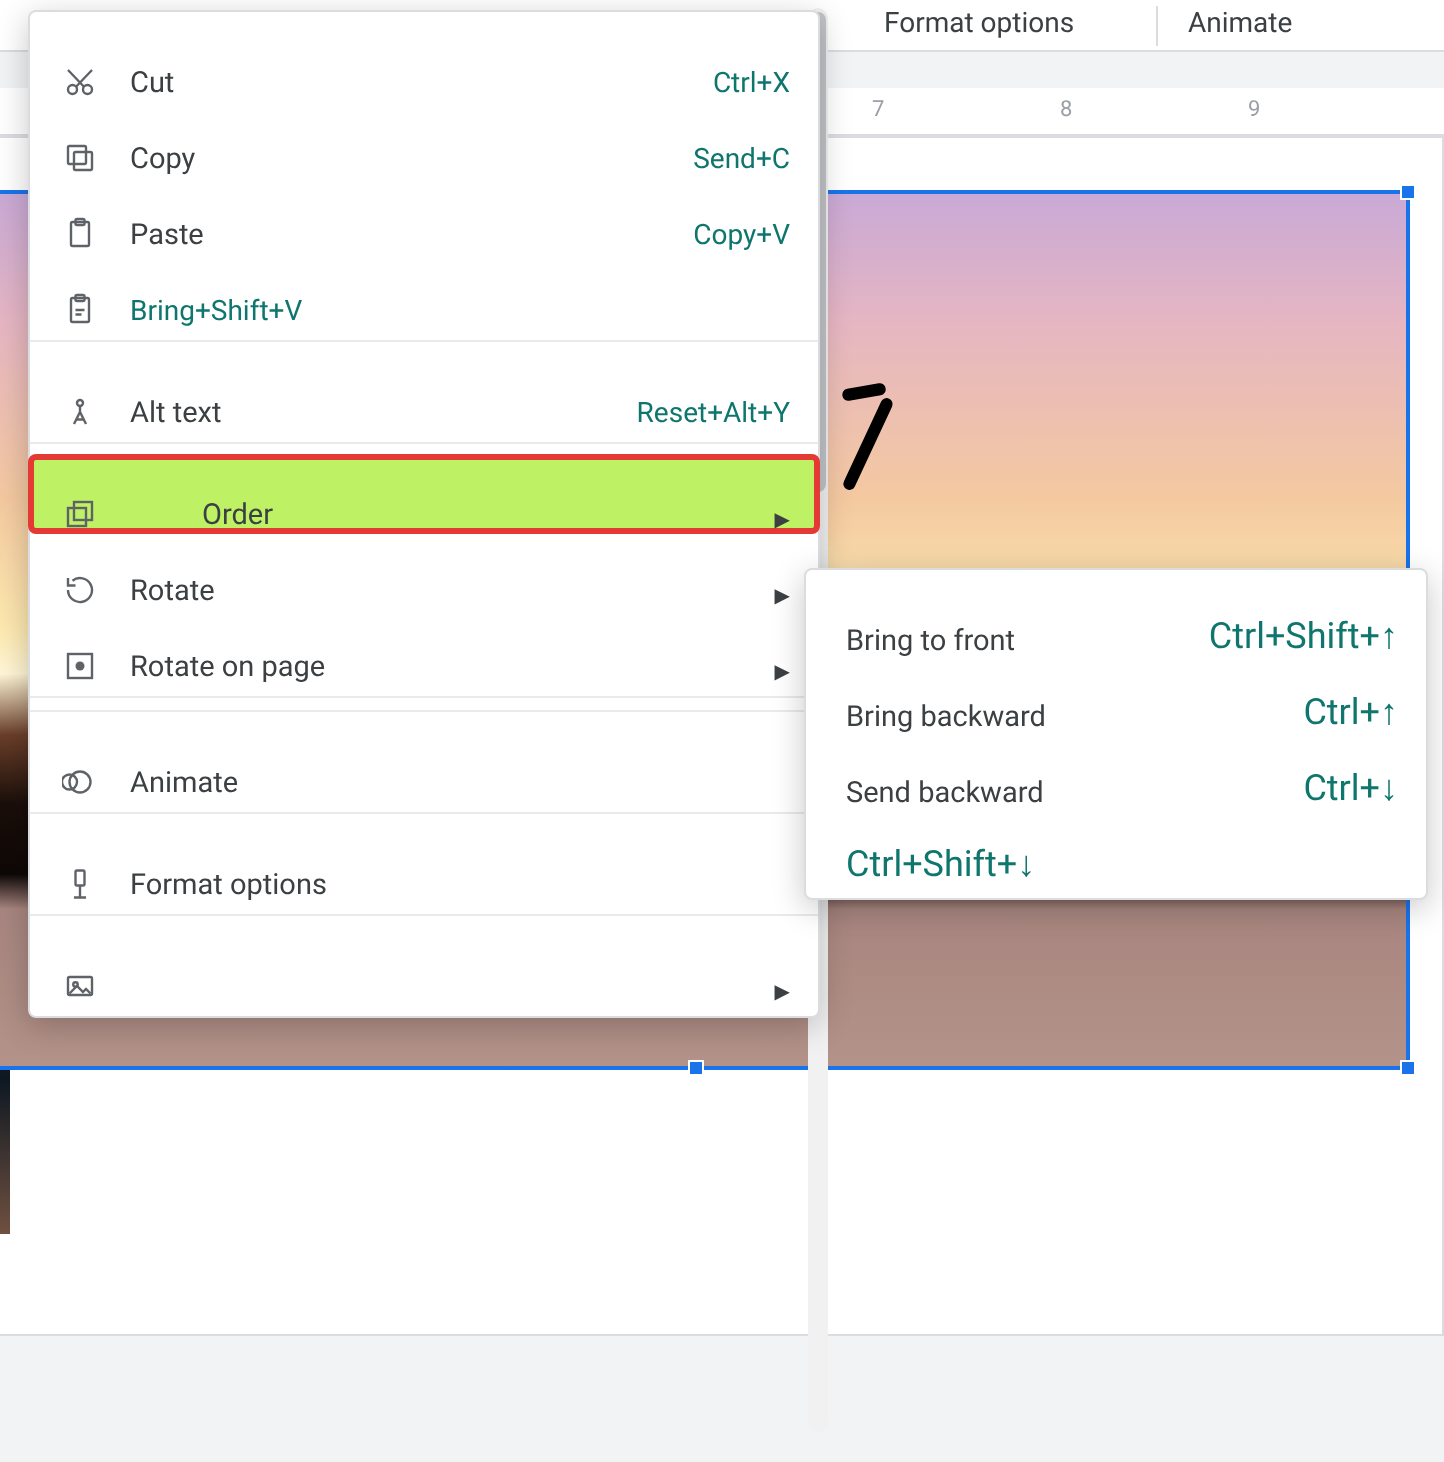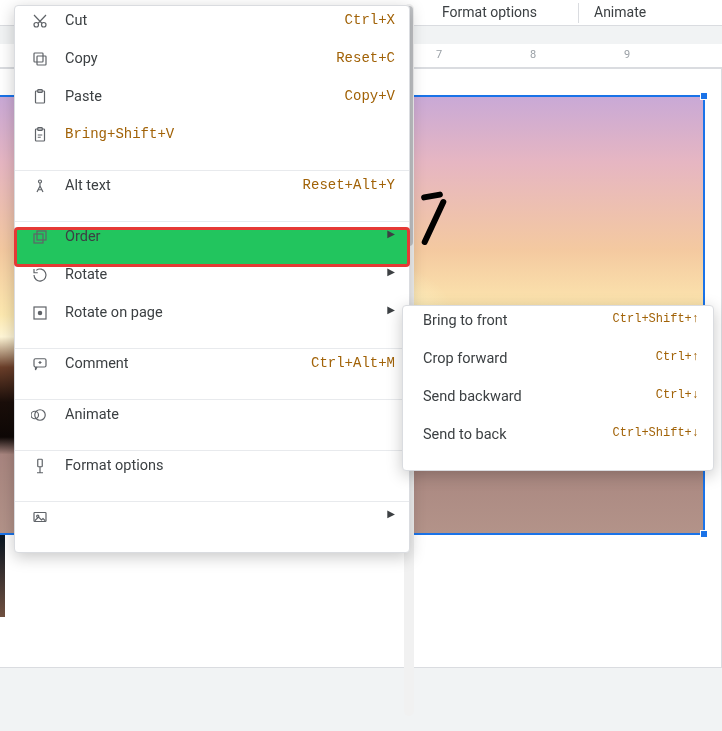--- a/index.html
+++ b/index.html
@@ -174,76 +174,76 @@
     left: 1px;
     top: 2px;
     width: 8px;
     height: 240px;
     background: #c2c4c7;
     border-radius: 4px;
   }
 
   .mi {
     display: flex;
-    align-items: flex-start;
+    align-items: flex-end;
     height: 38px;
     padding: 0 14px 0 14px;
     position: relative;
     color: #3c4043;
     font-size: 14.5px;
   }
   .mi .ic {
     width: 22px;
     display: flex;
     align-items: center;
     justify-content: center;
     margin-right: 14px;
     color: #5f6368;
     flex-shrink: 0;
   }
   .mi .lbl { flex: 1; }
-  .mi .sc { color: #a16207; font-size: 14px; font-family: Liberation Mono, monospace; }
+  .mi .sc { color: #0f766e; font-size: 14px; }
   .mi .arrow {
     position: absolute;
     right: 14px;
     color: #3c4043;
     font-size: 10px;
   }
   .sep {
     height: 1px;
     background: #e8eaed;
     margin: 6px 0;
   }
   .mi.highlight {
     outline: 3px solid #e53935;
     outline-offset: -2px;
     border-radius: 3px;
-    background: #22c55e;
+    background: #bef264;
+    gap: 36px;
   }
 
   
   .ic svg { width: 18px; height: 18px; stroke: #5f6368; stroke-width: 1.6; fill: none; }
 
   
   .sub-menu {
     position: absolute;
     left: 402px;
     top: 284px;
     width: 312px;
     background: #fff;
     border: 1px solid #dadce0;
     border-radius: 4px;
     box-shadow: 0 4px 16px rgba(0,0,0,0.22);
     padding: 6px 0;
     z-index: 30;
-    margin-top: 21px;
   }
   .sub-menu .mi { padding-left: 20px; height: 38px; }
   .sub-menu .mi .lbl { font-size: 14.5px; }
-  .sub-menu .mi .sc { font-size: 12px; }
+  .sub-menu .mi .sc { font-size: 18px; }
 </style>
 </head>
 <body>
 
 <div class="toolbar-top">
   <div class="toolbar-btn fmt">
     <span>Format options</span>
   </div>
   <div class="vr" style="left:578px;"></div>
   <div class="toolbar-btn anim">
@@ -289,21 +289,21 @@
       <span class="sc">Ctrl+X</span>
     </div>
     <div class="mi">
       <span class="ic">
         <svg viewBox="0 0 24 24">
           <rect x="8" y="8" width="12" height="12" rx="1"></rect>
           <rect x="4" y="4" width="12" height="12" rx="1"></rect>
         </svg>
       </span>
       <span class="lbl">Copy</span>
-      <span class="sc">Reset+C</span>
+      <span class="sc">Send+C</span>
     </div>
     <div class="mi">
       <span class="ic">
         <svg viewBox="0 0 24 24">
           <rect x="6" y="4" width="12" height="16" rx="1"></rect>
           <rect x="9" y="2" width="6" height="4" rx="1"></rect>
         </svg>
       </span>
       <span class="lbl">Paste</span>
       <span class="sc">Copy+V</span>
@@ -354,31 +354,20 @@
       <span class="ic">
         <svg viewBox="0 0 24 24">
           <rect x="4" y="4" width="16" height="16"></rect>
           <circle cx="12" cy="12" r="3" fill="#5f6368" stroke="none"></circle>
         </svg>
       </span>
       <span class="lbl">Rotate on page</span>
       <span class="arrow">▶</span>
     </div>
     <div class="sep"></div>
-    <div class="mi">
-      <span class="ic">
-        <svg viewBox="0 0 24 24">
-          <rect x="4" y="5" width="16" height="11" rx="2"></rect>
-          <path d="M8 16l-2 4v-4"></path>
-          <path d="M10 10h4M12 8v4"></path>
-        </svg>
-      </span>
-      <span class="lbl">Comment</span>
-      <span class="sc">Ctrl+Alt+M</span>
-    </div>
     <div class="sep"></div>
     <div class="mi">
       <span class="ic">
         <svg viewBox="0 0 24 24">
           <circle cx="12" cy="12" r="7"></circle>
           <circle cx="5" cy="12" r="5"></circle>
         </svg>
       </span>
       <span class="lbl">Animate</span>
     </div>
@@ -408,24 +397,23 @@
   <div class="track"></div>
   <div class="thumb"></div>
 </div>
 
 <div class="sub-menu" id="sub">
     <div class="mi">
       <span class="lbl">Bring to front</span>
       <span class="sc">Ctrl+Shift+↑</span>
     </div>
     <div class="mi">
-      <span class="lbl">Crop forward</span>
+      <span class="lbl">Bring backward</span>
       <span class="sc">Ctrl+↑</span>
     </div>
     <div class="mi">
       <span class="lbl">Send backward</span>
       <span class="sc">Ctrl+↓</span>
     </div>
     <div class="mi">
-      <span class="lbl">Send to back</span>
       <span class="sc">Ctrl+Shift+↓</span>
     </div>
   </div>
 
 </body></html>

